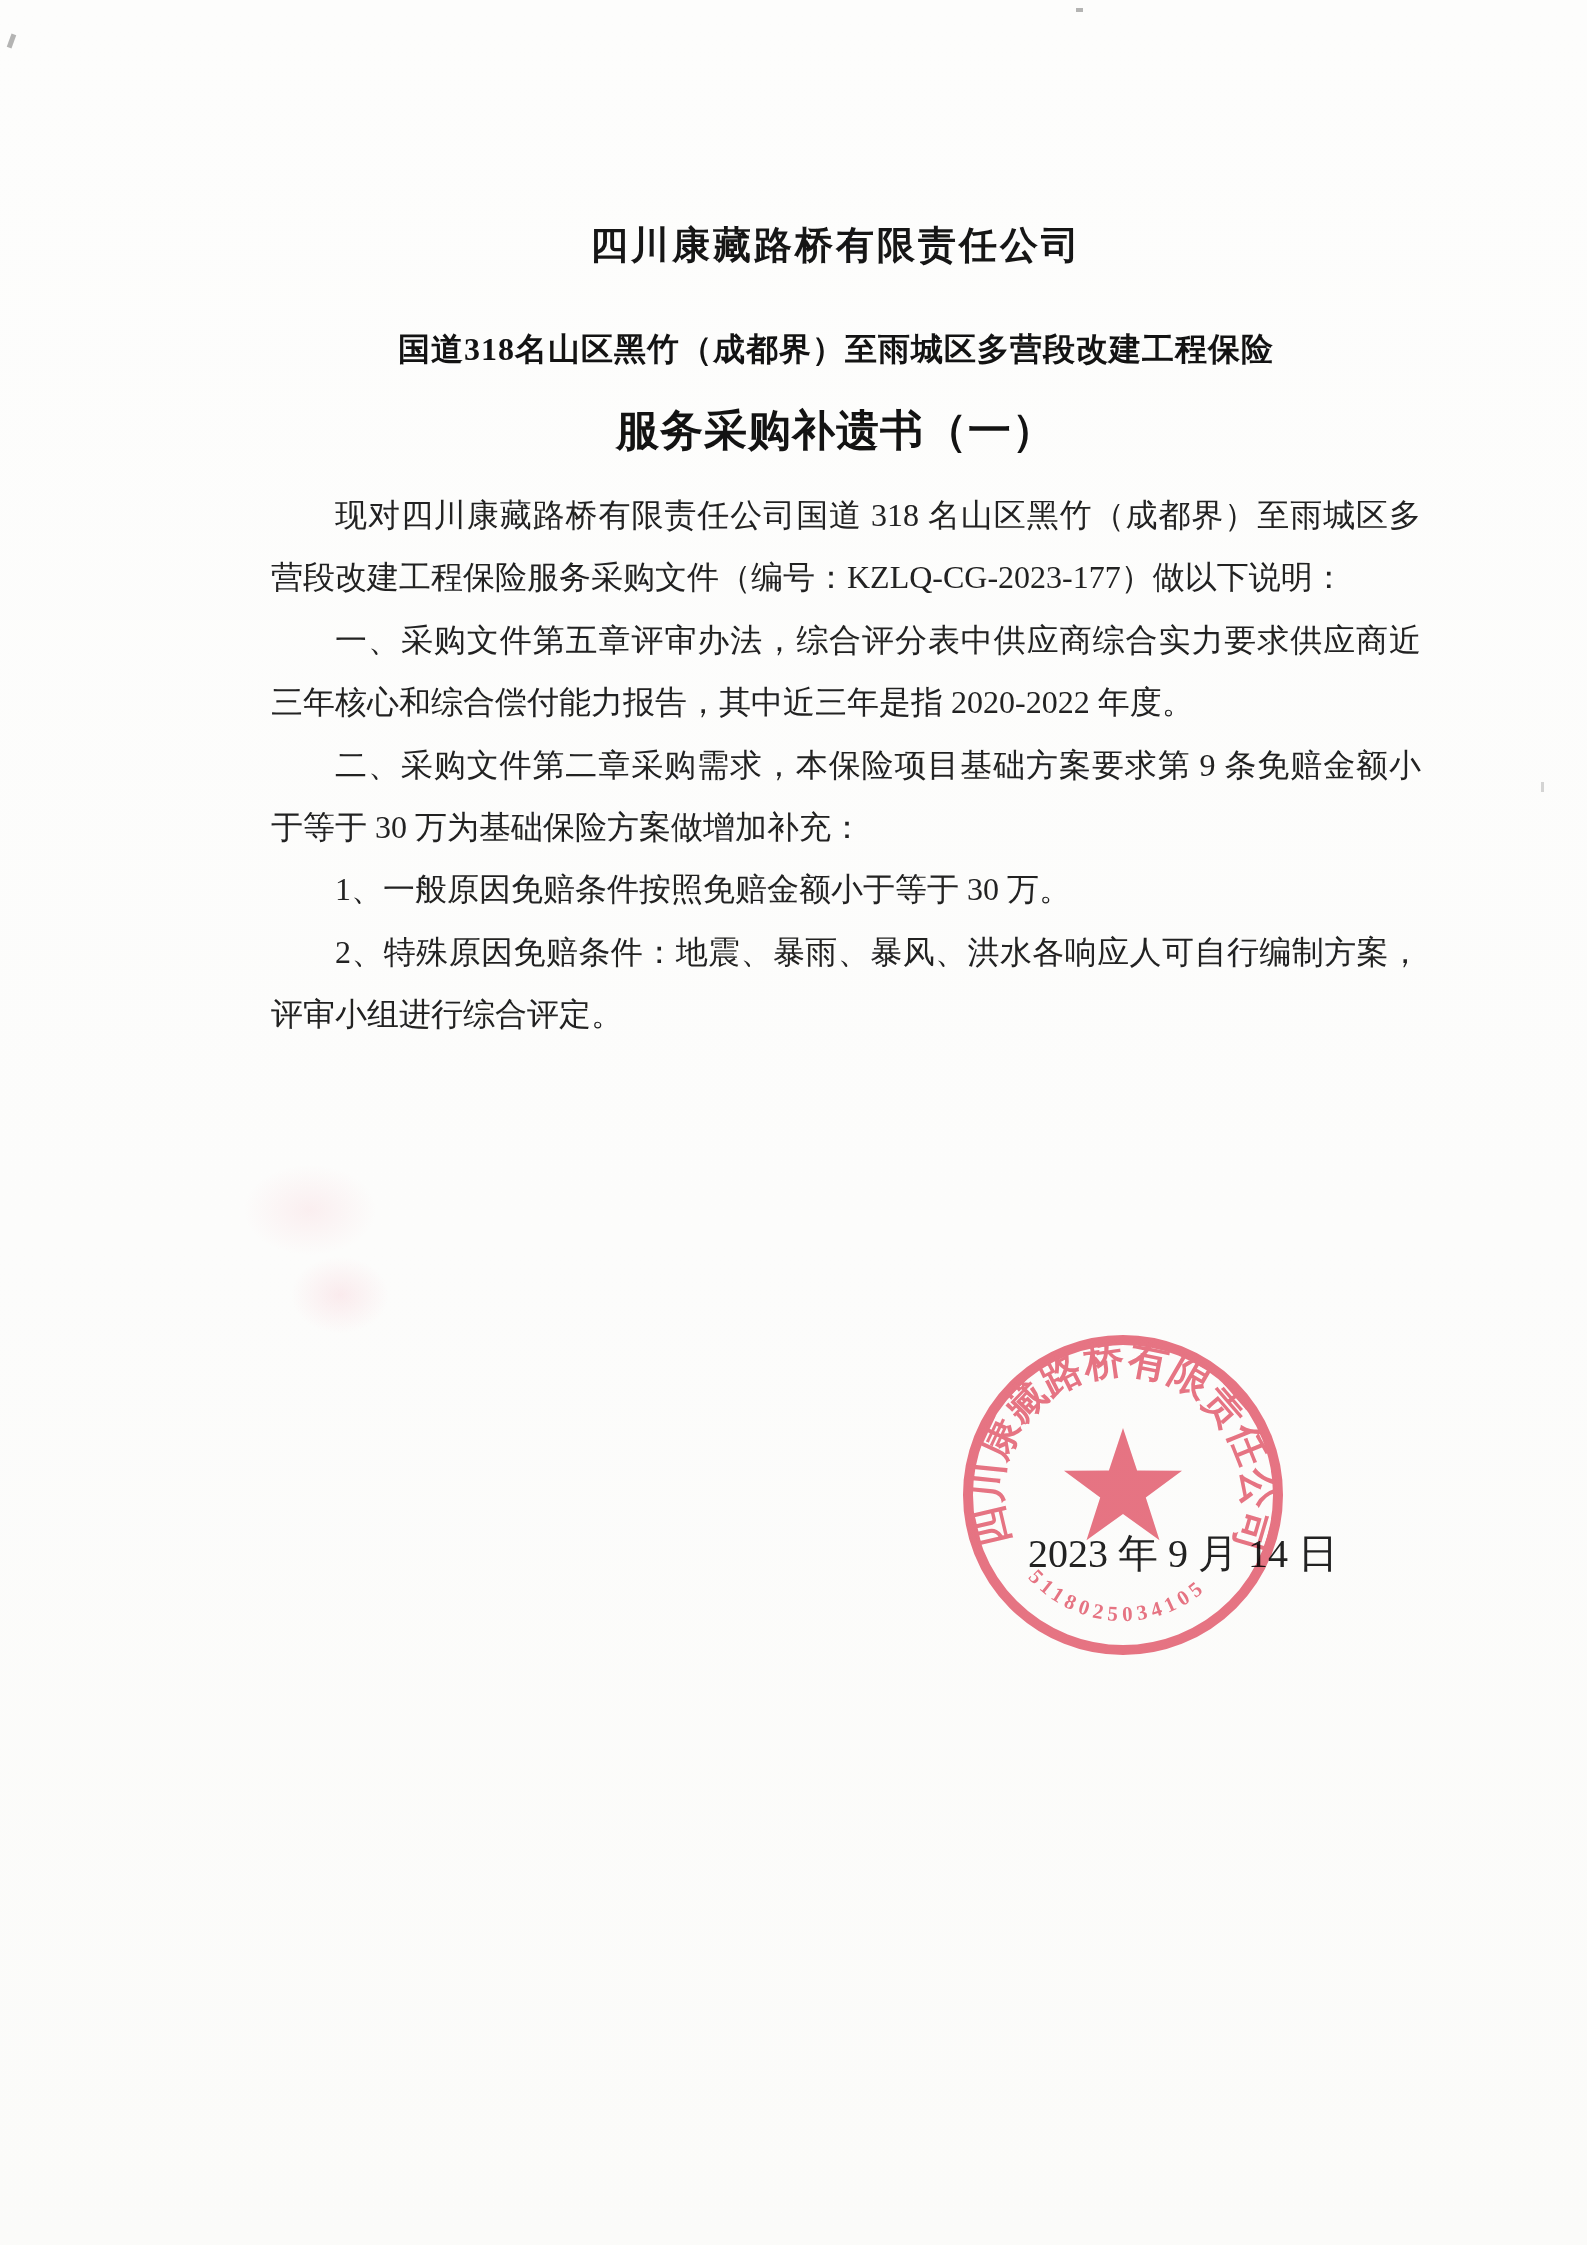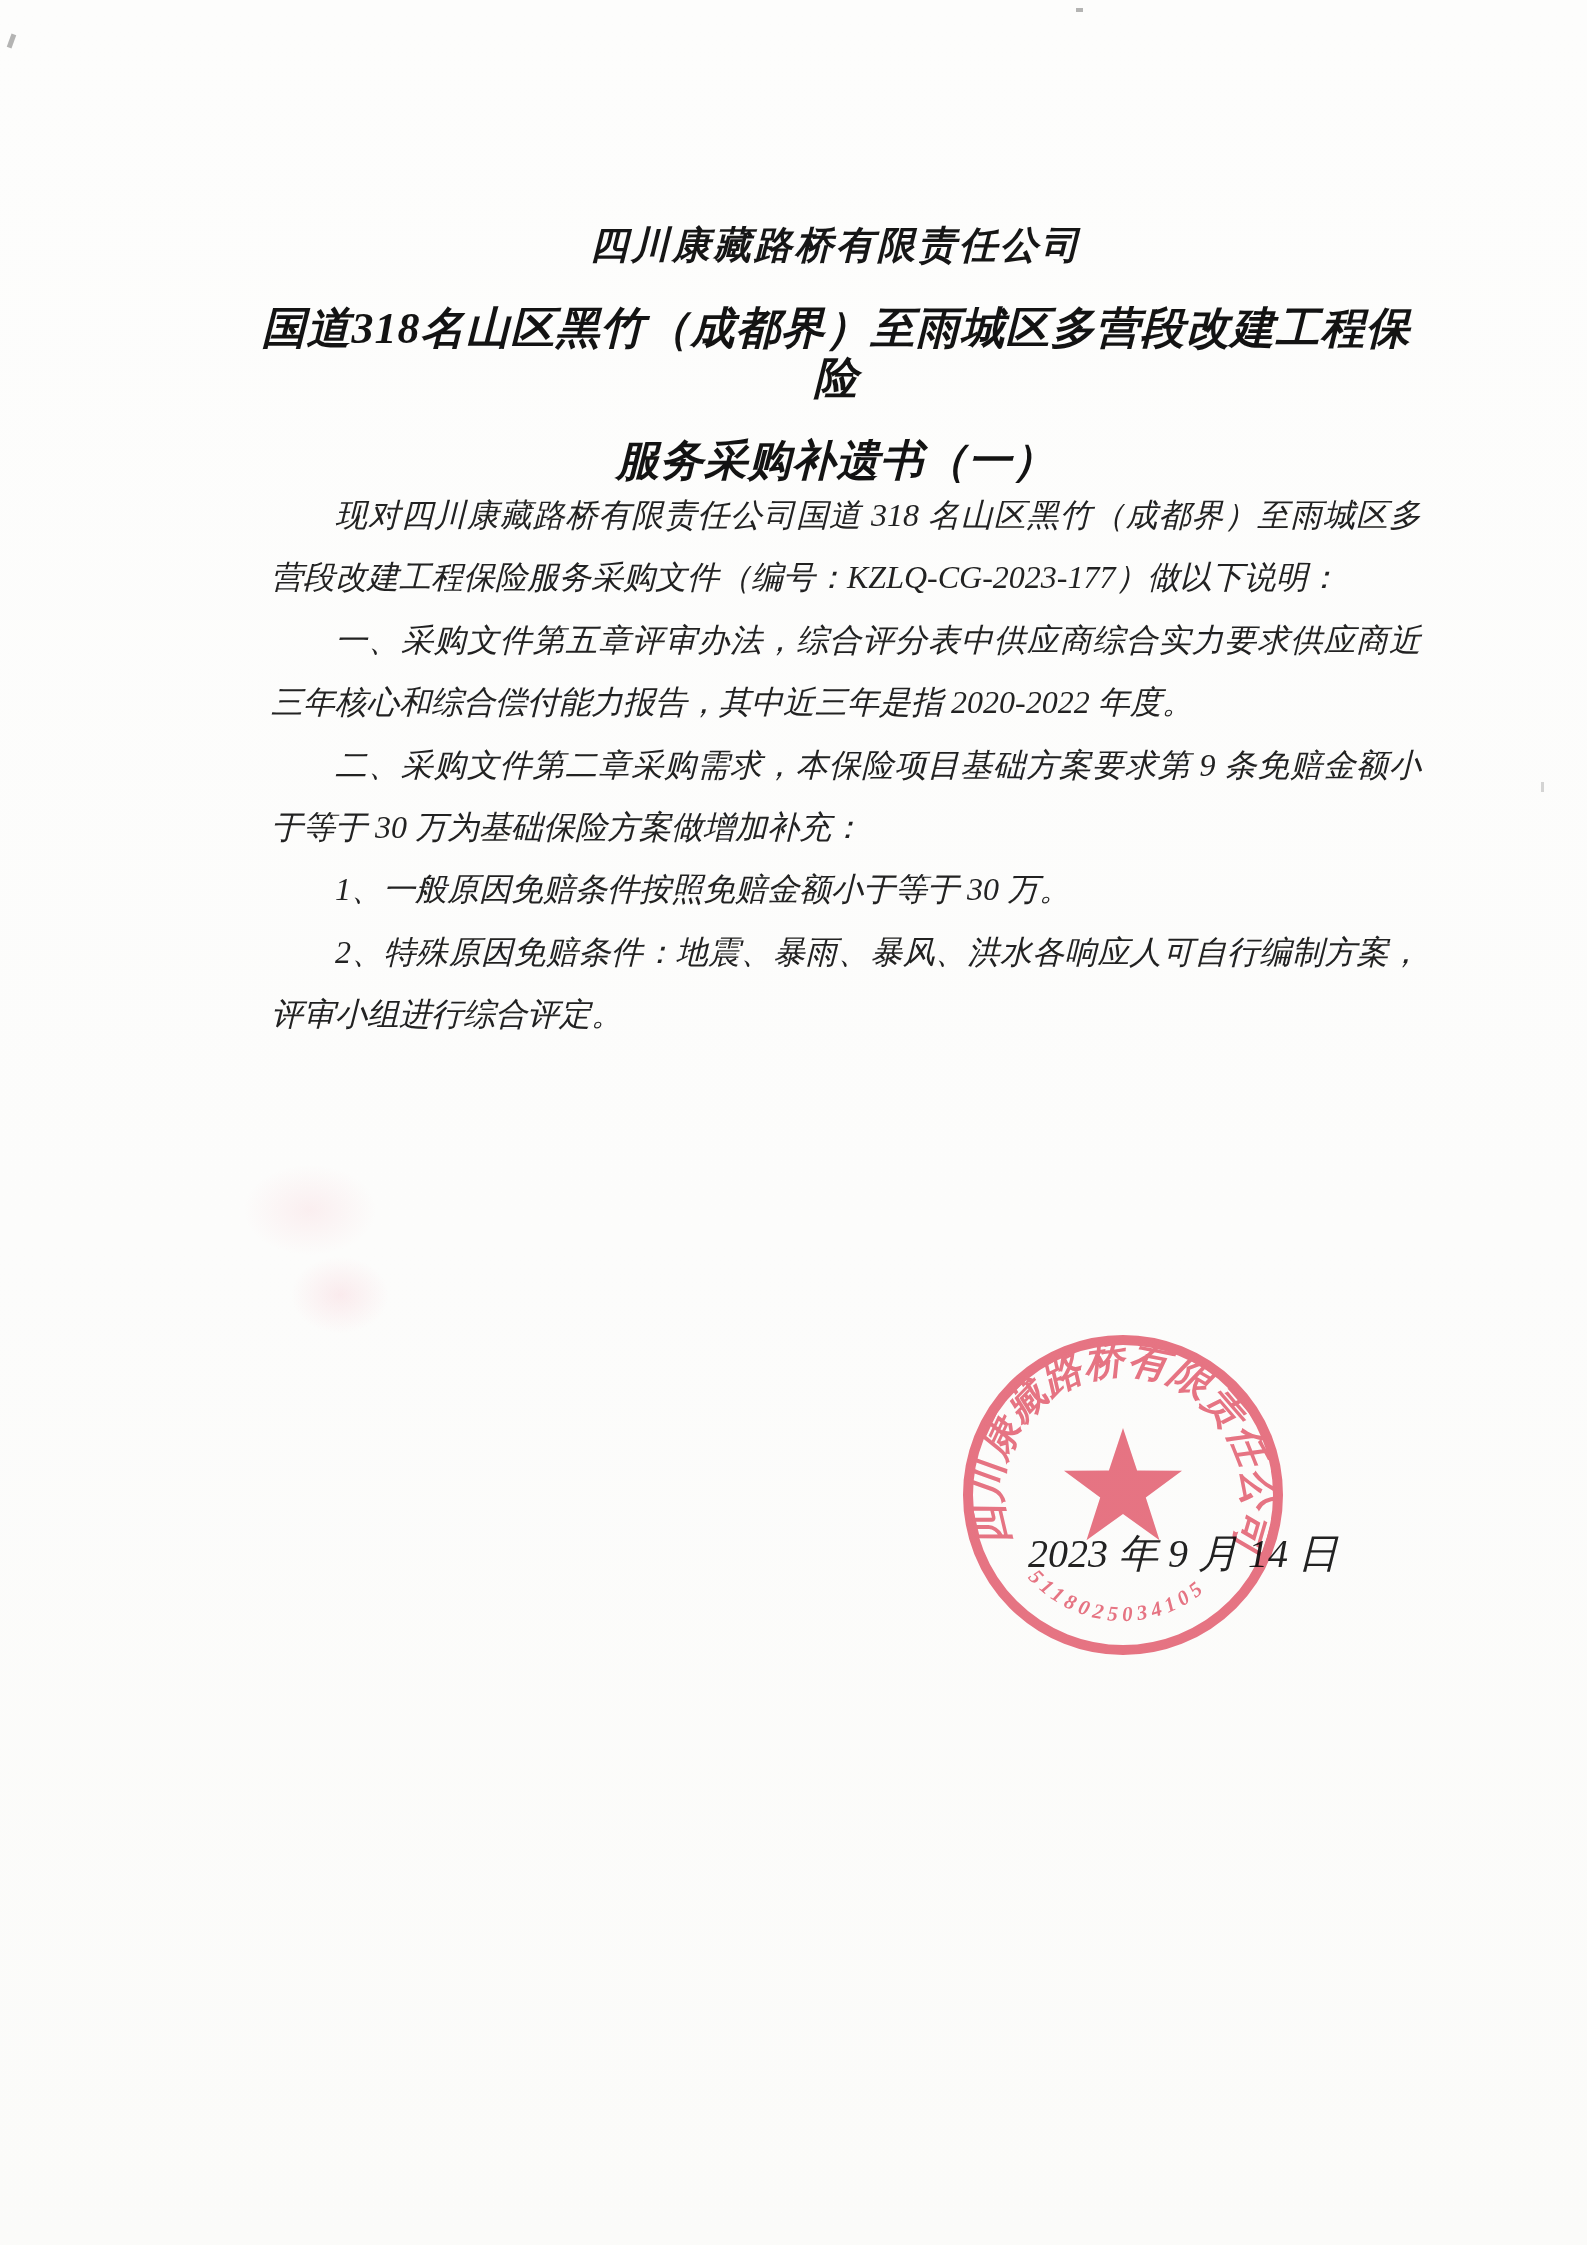--- a/index.html
+++ b/index.html
@@ -7,37 +7,36 @@
     width: 1587px; height: 2245px;
     background: #ffffff;
     font-family: "Liberation Serif", "DejaVu Serif", serif;
   }
   .page {
     position: relative;
     width: 1587px; height: 2245px;
     background: linear-gradient(180deg, #fdfdfc 0%, #fcfcfb 55%, #fbfbf9 100%);
     overflow: hidden;
     color: #1e1e1e;
-    font-style: italic;
   }
   
   .heading-block {
     position: absolute;
     top: 222px; left: 251px; width: 1170px;
     text-align: center;
   }
   .doc-title {
     margin: 0;
     font-size: 38px; line-height: 46px;
     font-weight: bold; letter-spacing: 3px;
     color: #161616;
   }
   .doc-subtitle-line1 {
-    margin-top: 36px;
-    font-size: 44px; line-height: 50px;
+    margin-top: 56px;
+    font-size: 32px; line-height: 50px;
     font-weight: bold; letter-spacing: 1px;
     color: #131313;
   }
   .doc-subtitle-line2 {
     margin-top: 32px;
     font-size: 43px; line-height: 50px;
     font-weight: bold; letter-spacing: 1px;
     color: #131313;
   }
   

